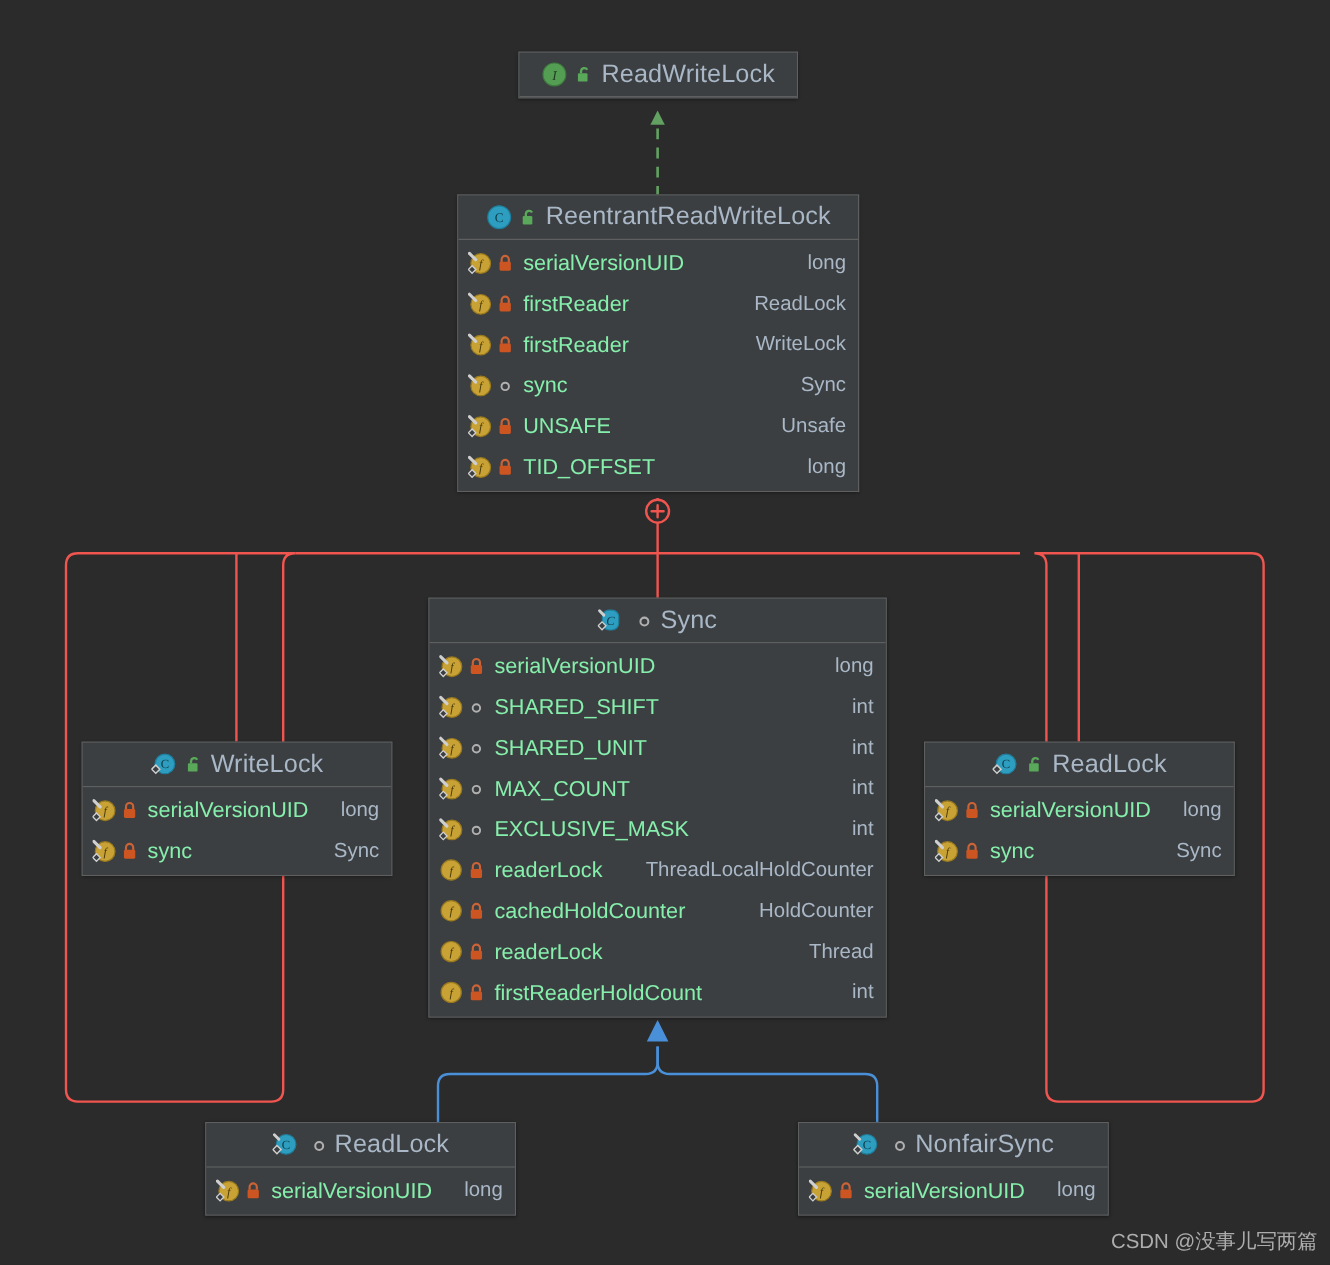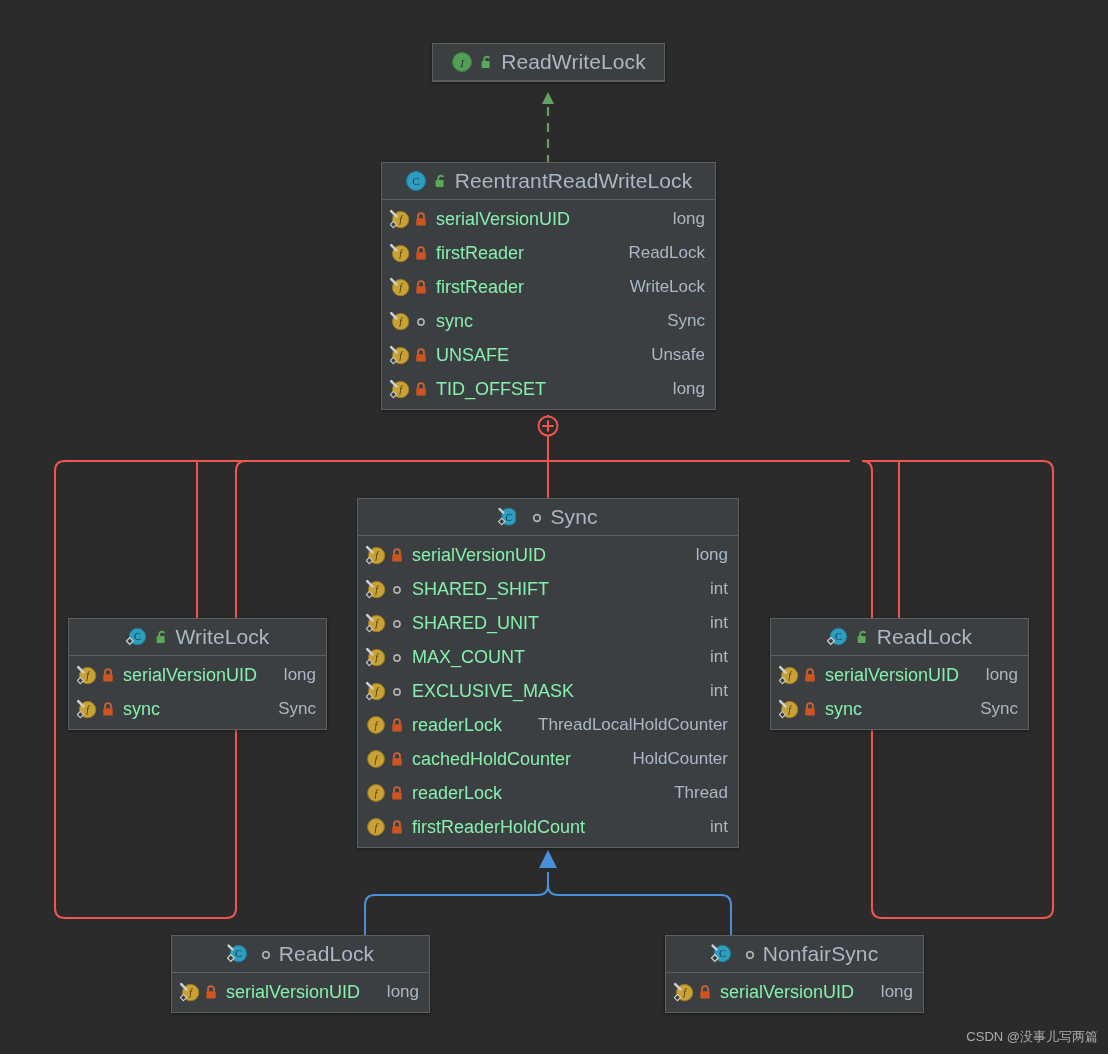--- a/index.html
+++ b/index.html
@@ -90,21 +90,21 @@
   .ico-field { width: 20px; height: 20px; }
   .ico-kind  { width: 22px; height: 22px; }
   .ico-vis   { width: 14px; height: 16px; margin-left: 4px; }
   .ico-lock-hdr { width: 16px; height: 18px; }
 
   .watermark {
     position: absolute;
     right: 10px;
     bottom: 8px;
     color: #b8b8b8;
-    font-size: 13px;
+    font-size: 17px;
     white-space: nowrap;
     opacity: 0.92;
   }
 </style>
 </head>
 <body>
 
 <div id="canvas">
 
   <svg class="edges" viewBox="0 0 1108 1054">

